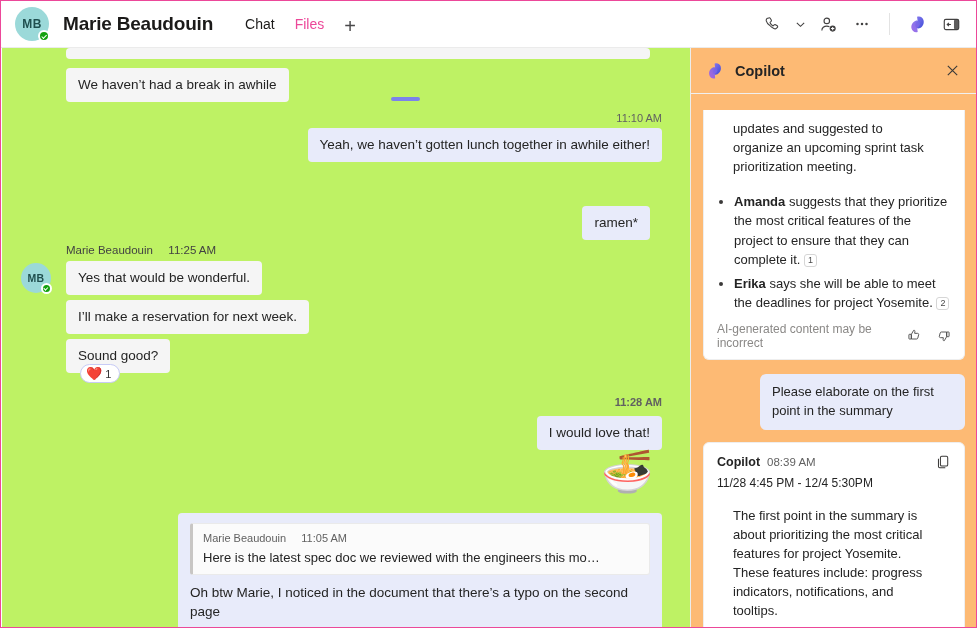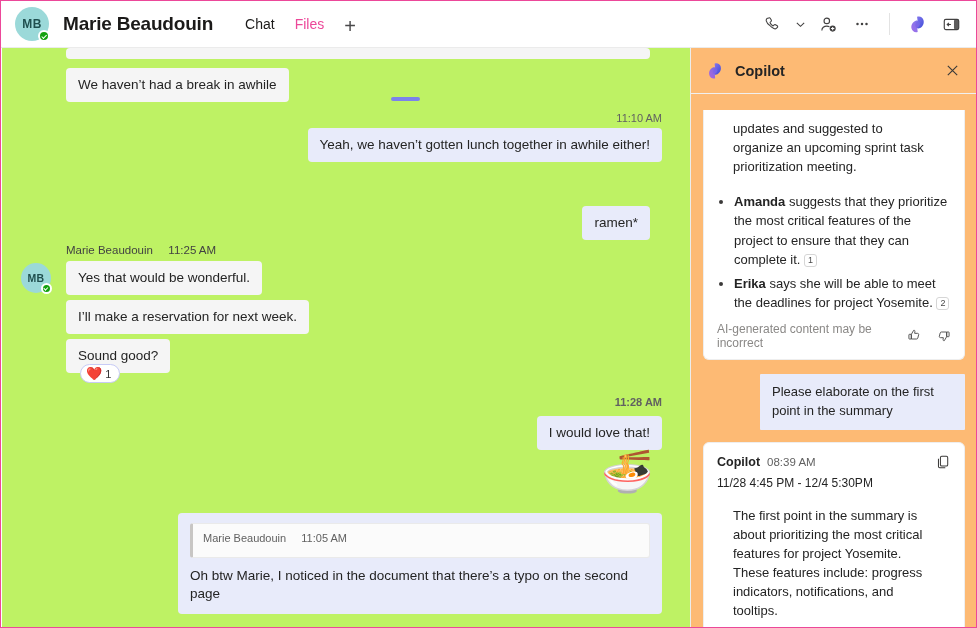--- a/index.html
+++ b/index.html
@@ -186,21 +186,21 @@
     font-size: 9px; line-height: 11px; padding: 0 3px; color: #4a4a4a;
     vertical-align: 1px; background: #fff;
   }
   .cp-foot {
     display: flex; align-items: center; margin-top: 10px;
   }
   .cp-disclaimer { font-size: 12px; color: #8a8886; }
   .cp-foot-icons { margin-left: auto; display: flex; gap: 14px; }
   .cp-foot-icons span { cursor: pointer; color: #4a4a4a; display: flex; }
   .cp-prompt {
-    background: #e8ebfa; border-radius: 1px; padding: 9px 12px;
+    background: #e8ebfa; border-radius: 6px; padding: 9px 12px;
     font-size: 13px; line-height: 1.45; color: #242424;
     margin: 14px 0 0 auto; width: 205px;
   }
   .cp-resp-head {
     display: flex; align-items: center; margin-bottom: 6px;
   }
   .cp-resp-name { font-size: 12.5px; font-weight: 700; color: #242424; }
   .cp-resp-time { font-size: 11.5px; color: #616161; margin-left: 7px; }
   .cp-copy { margin-left: auto; cursor: pointer; color: #3b3a39; display: flex; }
   .cp-range { font-size: 12px; color: #242424; margin: 0 0 9px 0; }
@@ -319,20 +319,21 @@
 
     <div class="big-emoji" style="right:36px; top:403px;">🍜</div>
 
     <div class="bubble me" style="left:176px; right:28px; top:465px; max-width:none; padding:10px 12px 11px 12px;">
       <div class="quote-card">
         <div class="quote-meta">
           <span>Marie Beaudouin</span>
           <span style="display:inline-block;width:9px"></span>
           <span>11:05 AM</span>
         </div>
+        <div class="quote-text">Here is the latest spec doc we reviewed with the engineers this mo…</div>
       </div>
       <div>Oh btw Marie, I noticed in the document that there’s a typo on the second page</div>
     </div>
   </div>
 
   <div class="copilot">
 
     <div class="cp-header">
       <svg class="cp-logo" viewBox="0 0 24 24">
         <defs>

